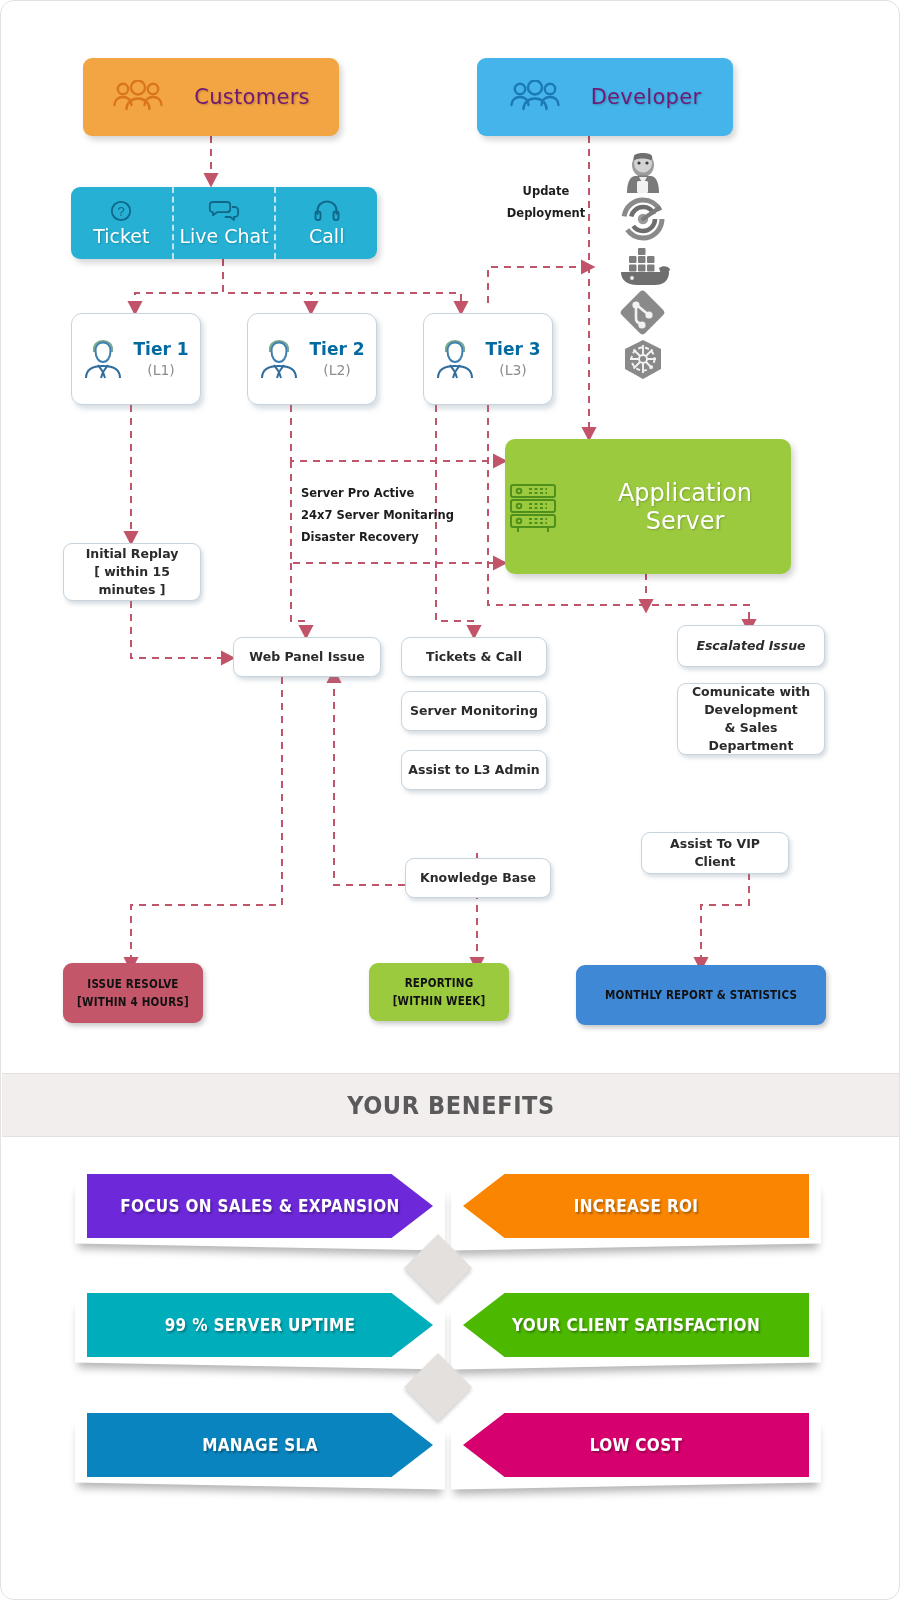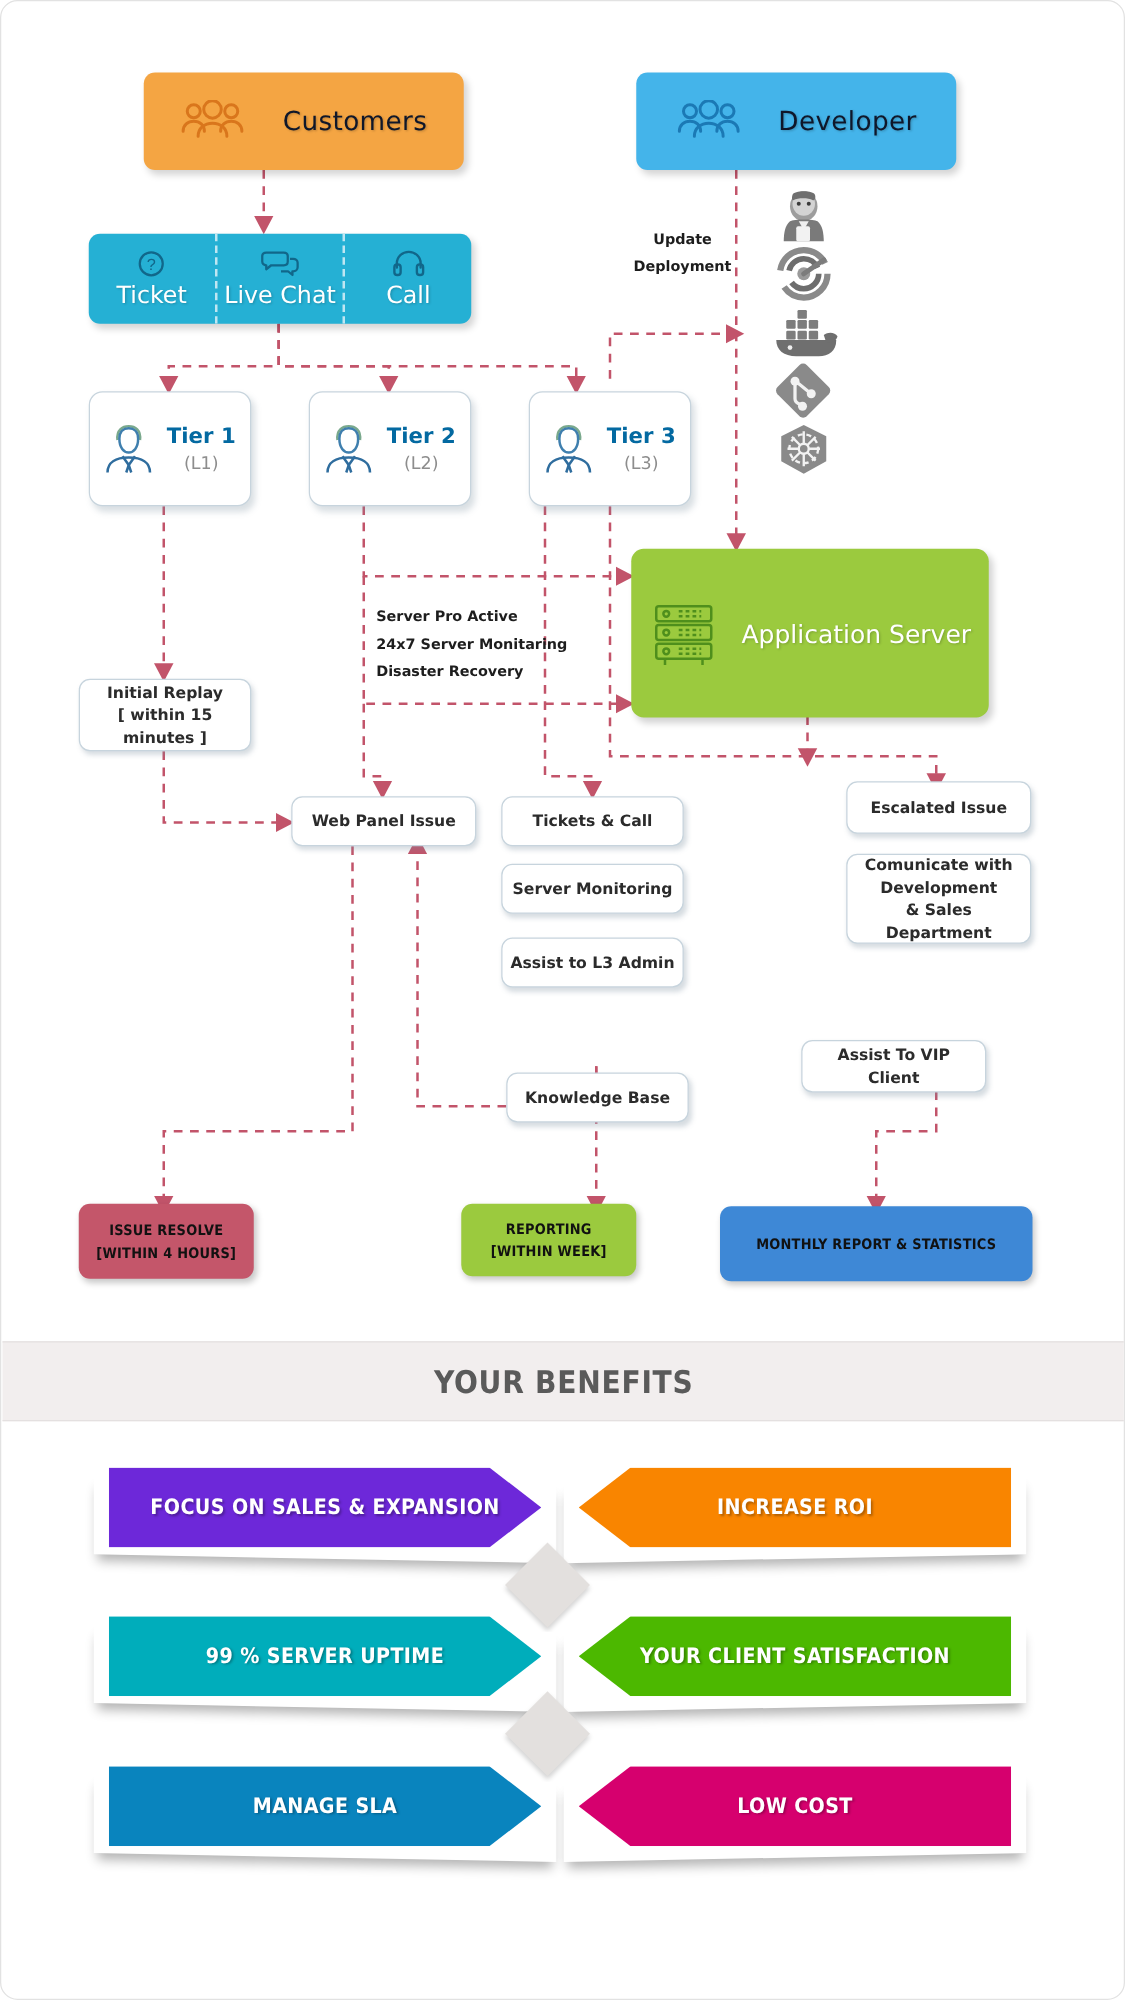--- a/index.html
+++ b/index.html
@@ -21,25 +21,24 @@
   .node {
     position: absolute;
     display: flex;
     align-items: center;
     justify-content: center;
     text-align: center;
     border-radius: 10px;
   }
   .hdr-box {
     border-radius: 9px;
-    color: #0f172a;
+    color: #701a75;
     box-shadow: 3px 4px 6px rgba(0,0,0,0.17);
     gap: 30px;
     padding: 0 14px;
-    margin-left: 32px;
   }
   .hdr-box .lbl {
     font-size: 21px;
     letter-spacing: .3px;
     text-shadow: 1px 1px 2px rgba(0,0,0,.22);
   }
   .orange { background: #f4a543; }
   .skyblue { background: #44b4ea; }
 
   
@@ -92,21 +91,21 @@
   }
 
   
   #app-server {
     background: #9bca3e;
     border-radius: 10px;
     box-shadow: 3px 4px 6px rgba(0,0,0,0.18);
     gap: 16px;
   }
   #app-server .lbl {
-    font-size: 20px; color: #ffffff;
+    font-size: 24px; color: #ffffff;
     text-shadow: 1px 1px 2px rgba(0,0,0,.2);
   }
 
   
   .result {
     border-radius: 9px;
     color: #111111;
     font-size: 11.5px;
     font-weight: bold;
     line-height: 1.6;
@@ -434,21 +433,21 @@
   <div class="node wbox" style="left:62px; top:542px; width:138px; height:58px; white-space:pre-line;">Initial Replay
 [ within 15 minutes ]</div>
 
   <div class="node wbox" style="left:232px; top:636px; width:148px; height:40px;">Web Panel Issue</div>
 
   <div class="node wbox" style="left:400px; top:636px; width:146px; height:40px;">Tickets &amp; Call</div>
   <div class="node wbox" style="left:400px; top:690px; width:146px; height:40px;">Server Monitoring</div>
   <div class="node wbox" style="left:400px; top:749px; width:146px; height:40px;">Assist to L3 Admin</div>
   <div class="node wbox" style="left:404px; top:810px; width:146px; height:40px;margin-top:47px;">Knowledge Base</div>
 
-  <div class="node wbox" style="left:676px; top:624px; width:148px; height:42px;">Escalated Issue</div>
+  <div class="node wbox" style="left:676px; top:624px; width:148px; height:42px;font-style:italic;">Escalated Issue</div>
   <div class="node wbox" style="left:676px; top:682px; width:148px; height:72px; white-space:pre-line;">Comunicate with
 Development
 &amp; Sales Department</div>
   <div class="node wbox" style="left:640px; top:831px; width:148px; height:42px;">Assist To VIP Client</div>
 
   <div class="node result" style="left:62px; top:962px; width:140px; height:60px; white-space:pre-line; background:#c4566a;">ISSUE RESOLVE
 [WITHIN 4 HOURS]</div>
   <div class="node result" style="left:368px; top:962px; width:140px; height:58px; white-space:pre-line; background:#9bca3e;">REPORTING
 [WITHIN WEEK]</div>
   <div class="node result" style="left:575px; top:964px; width:250px; height:60px; background:#3e88d6;">MONTHLY REPORT &amp; STATISTICS</div>

